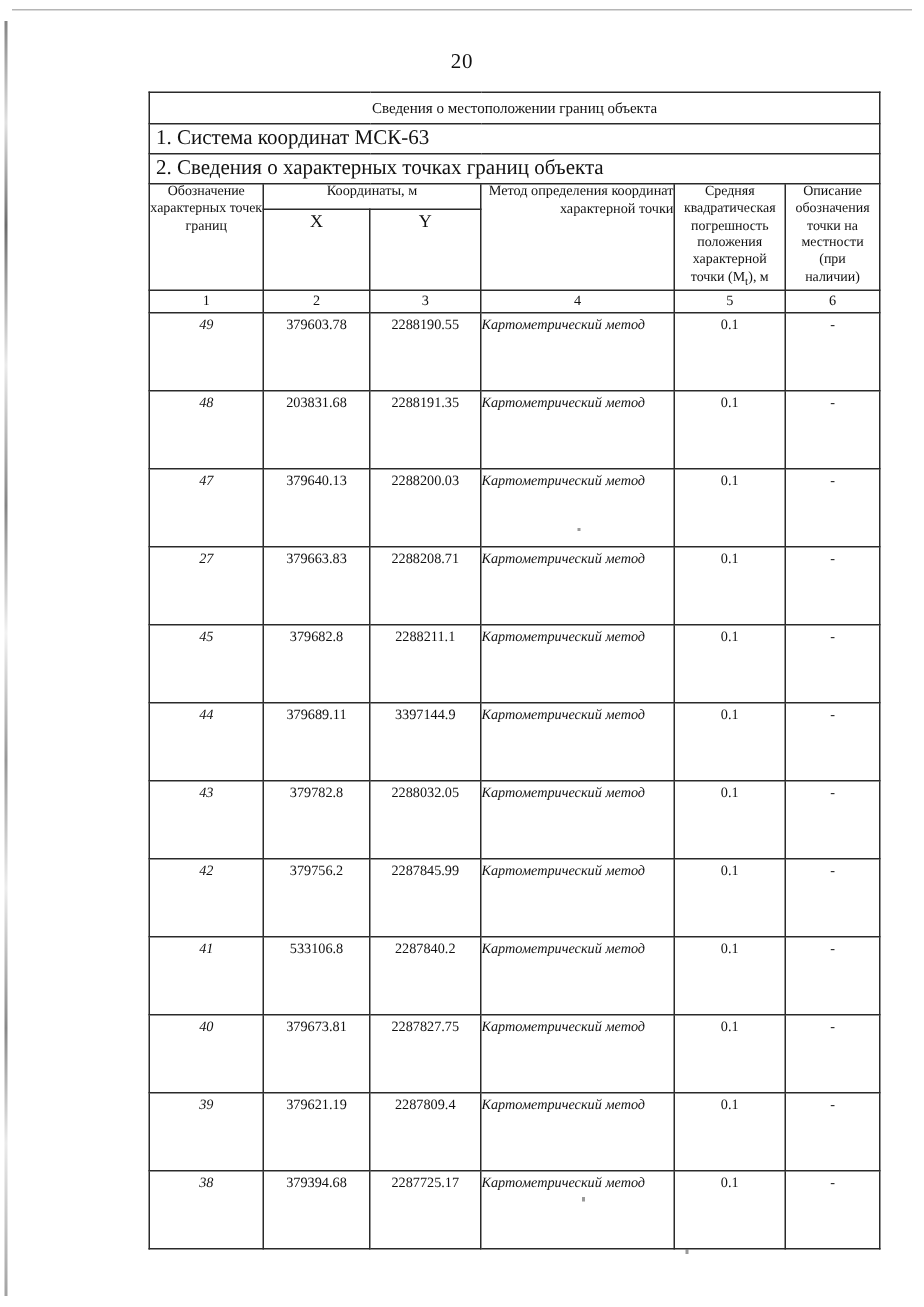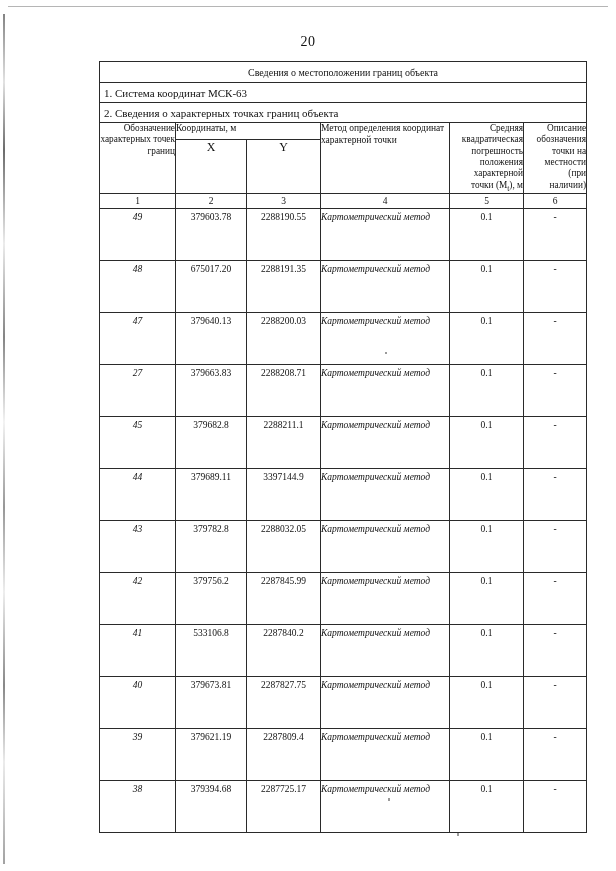--- a/index.html
+++ b/index.html
@@ -75,44 +75,44 @@
     height: 20px;
     text-align: center;
     vertical-align: middle;
     font-size: 10px;
   }
   .row-section td {
     height: 19px;
     text-align: left;
     vertical-align: middle;
     padding-left: 4px;
-    font-size: 11px;
+    font-size: 14px;
   }
 
   .hdr-cell {
-    text-align: right;
+    text-align: center;
     vertical-align: top;
     padding: 3px 2px 0 2px;
     line-height: 1.22;
     font-size: 9.3px;
   }
   .hdr-xy {
     text-align: center;
     vertical-align: middle;
     font-size: 12px;
     height: 53px;
   }
   .hdr-coord {
-    text-align: left;
+    text-align: center;
     vertical-align: middle;
     height: 16px;
     font-size: 9.5px;
   }
   .hdr-mid {
-    text-align: left;
+    text-align: right;
     vertical-align: top;
     padding-top: 4px;
     line-height: 1.25;
     font-size: 9.5px;
   }
 
   .row-numbering td {
     height: 14px;
     text-align: center;
     vertical-align: middle;
@@ -209,21 +209,21 @@
       <tr class="data-row">
         <td class="c-num">49</td>
         <td class="c-x">379603.78</td>
         <td class="c-y">2288190.55</td>
         <td class="c-meth">Картометрический метод</td>
         <td class="c-err">0.1</td>
         <td class="c-desc">-</td>
       </tr>
       <tr class="data-row">
         <td class="c-num">48</td>
-        <td class="c-x">675017.20</td>
+        <td class="c-x">203831.68</td>
         <td class="c-y">2288191.35</td>
         <td class="c-meth">Картометрический метод</td>
         <td class="c-err">0.1</td>
         <td class="c-desc">-</td>
       </tr>
       <tr class="data-row">
         <td class="c-num">47</td>
         <td class="c-x">379640.13</td>
         <td class="c-y">2288200.03</td>
         <td class="c-meth">Картометрический метод</td>

